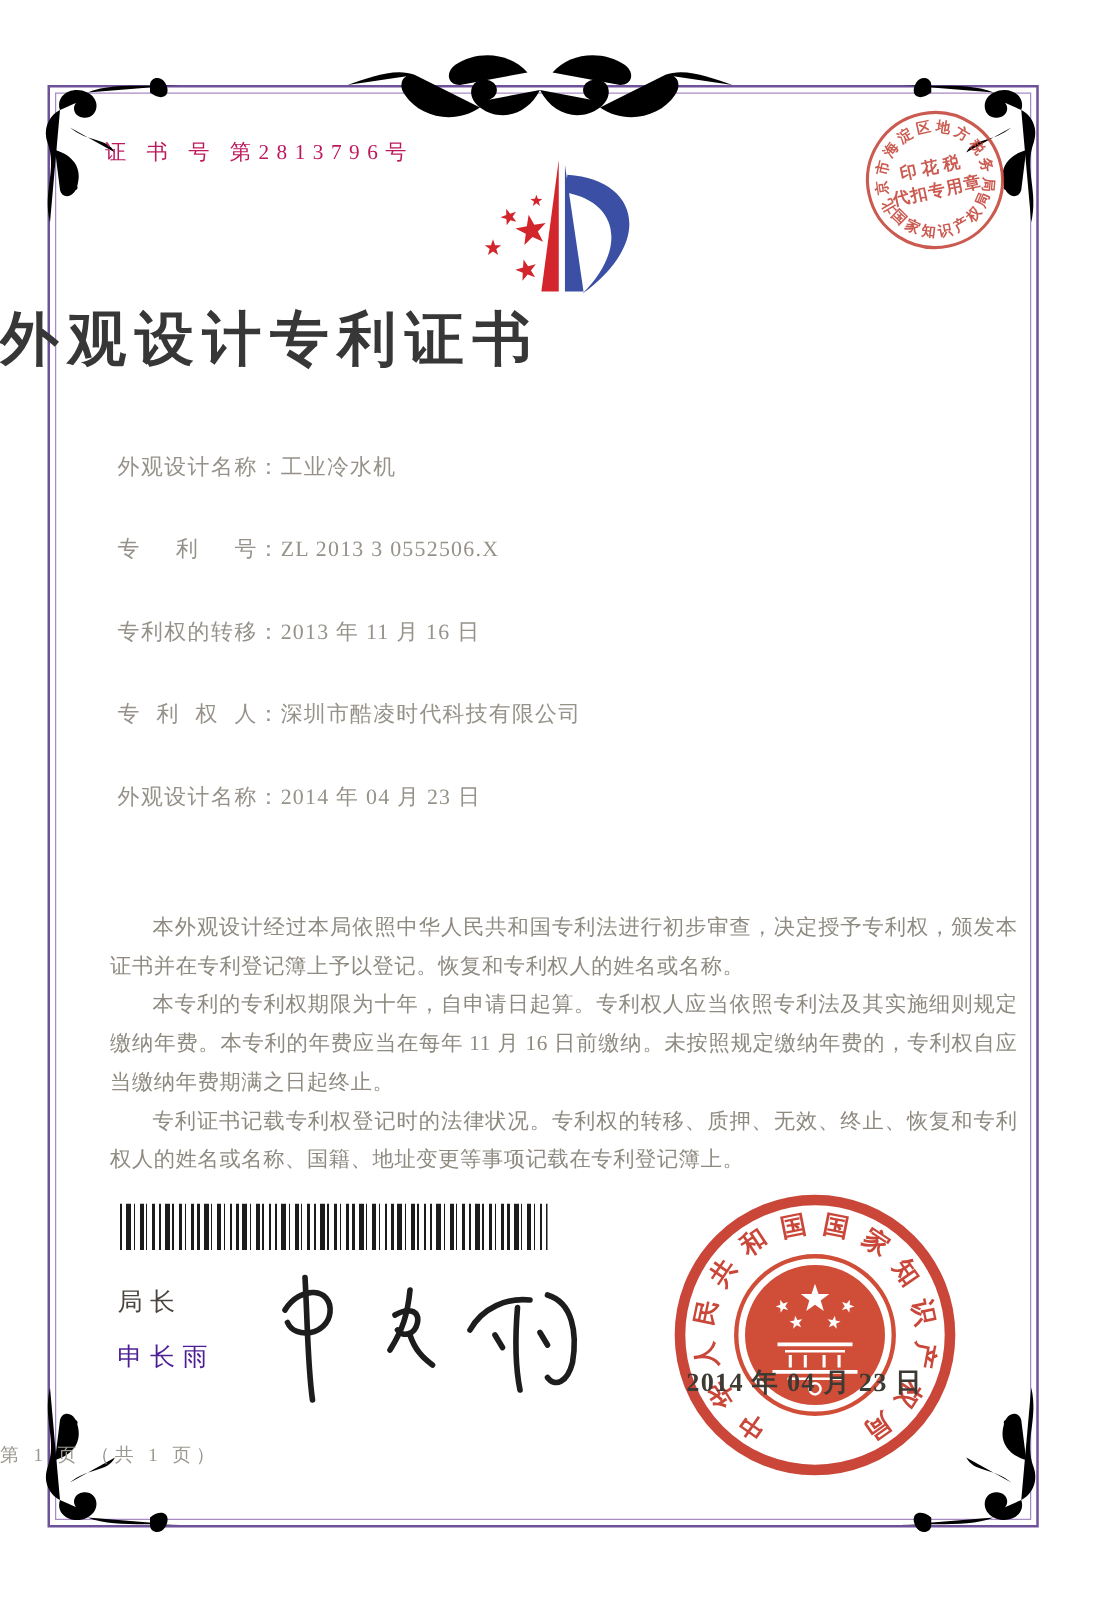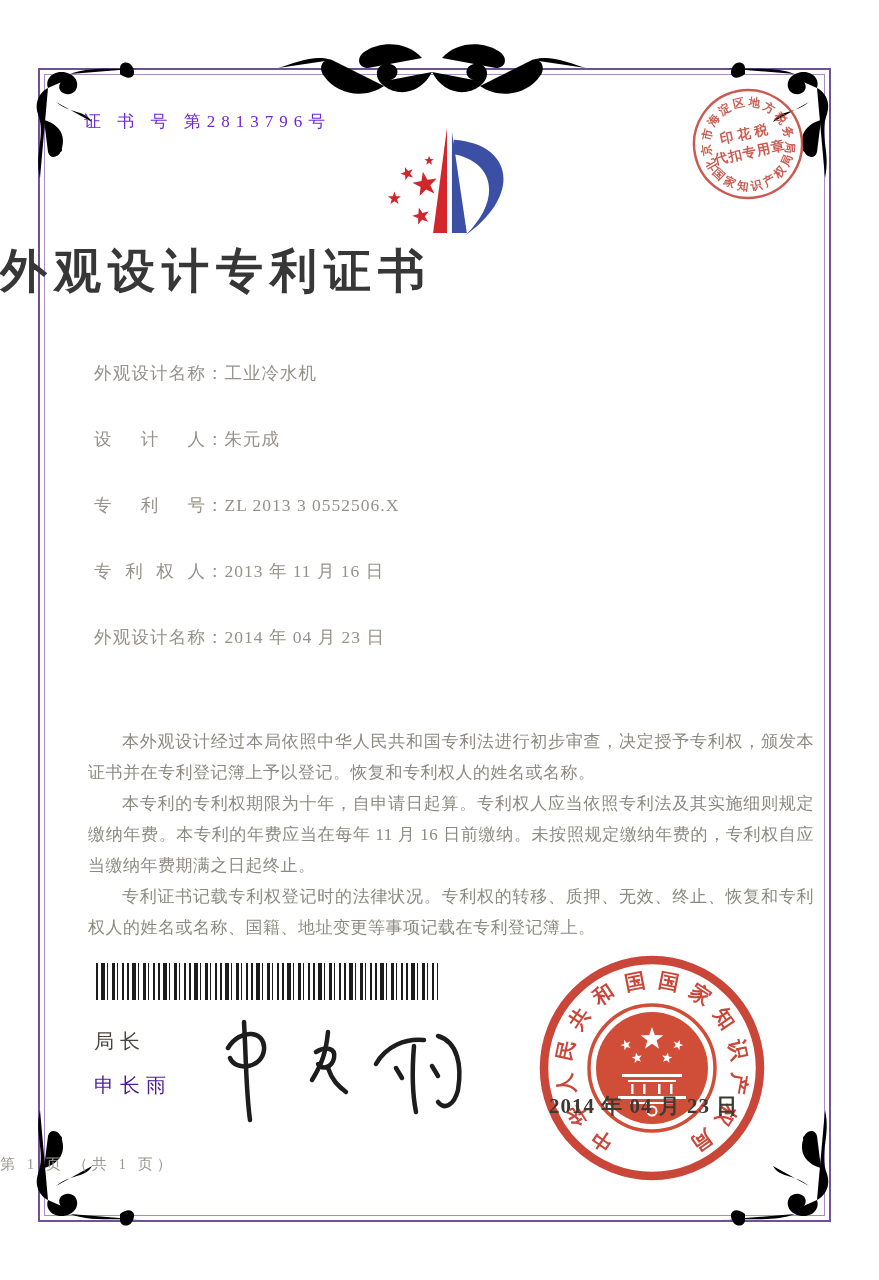--- a/index.html
+++ b/index.html
@@ -10,21 +10,21 @@
   .frame{position:absolute;left:38px;top:68px;width:789px;height:1150px;
          border:2.5px solid #6f5199;}
   .frame-inner{position:absolute;left:4px;top:4px;right:4px;bottom:4px;
          border:1px solid #a78cc4;}
 
   .ornament{position:absolute;pointer-events:none;}
   .fl-tl{transform:scaleY(-1);}
   .fl-br{transform:scaleX(-1);}
   .fl-tr{transform:scale(-1,-1);}
 
-  .cert-no{position:absolute;left:84px;top:110px;font-size:17px;color:#6d28d9;
+  .cert-no{position:absolute;left:84px;top:110px;font-size:17px;color:#be185d;
            letter-spacing:6px;}
 
   .logo{position:absolute;left:350px;top:122px;}
 
   .title{position:absolute;left:0;top:240px;width:100%;
          font-size:47px;font-weight:700;letter-spacing:7px;color:#373737;}
 
   .fields{position:absolute;left:94px;top:360px;width:640px;
           display:flex;flex-direction:column;gap:40px;}
   .frow{font-size:17.5px;color:#96928a;letter-spacing:1px;white-space:nowrap;line-height:26px;}
@@ -124,27 +124,27 @@
     <polygon fill="#d2262c" points="68.67,86.31 72.29,91.64 78.55,90.10 74.60,95.19 77.99,100.66 71.93,98.48 67.77,103.40 67.98,96.96 62.01,94.53 68.20,92.73"></polygon>
   </svg>
 
   <div class="title">外观设计专利证书</div>
 
   <div class="fields">
     <div class="frow">
       <span class="flabel">外观设计名称</span><span>：</span><span>工业冷水机</span>
     </div>
     <div class="frow">
-      <span class="flabel">设计人</span><span>：</span><span>朱元成</span>
-    </div>
-    <div class="frow">
       <span class="flabel">专利号</span><span>：</span><span>ZL 2013 3 0552506.X</span>
     </div>
     <div class="frow">
-      <span class="flabel">专利权人</span><span>：</span><span>2013 年 11 月 16 日</span>
+      <span class="flabel">专利权的转移</span><span>：</span><span>2013 年 11 月 16 日</span>
+    </div>
+    <div class="frow">
+      <span class="flabel">专利权人</span><span>：</span><span>深圳市酷凌时代科技有限公司</span>
     </div>
     <div class="frow">
       <span class="flabel">外观设计名称</span><span>：</span><span>2014 年 04 月 23 日</span>
     </div>
   </div>
 
   <div class="paras">
     <p>本外观设计经过本局依照中华人民共和国专利法进行初步审查，决定授予专利权，颁发本证书并在专利登记簿上予以登记。恢复和专利权人的姓名或名称。</p>
     <p>本专利的专利权期限为十年，自申请日起算。专利权人应当依照专利法及其实施细则规定缴纳年费。本专利的年费应当在每年 11 月 16 日前缴纳。未按照规定缴纳年费的，专利权自应当缴纳年费期满之日起终止。</p>
     <p>专利证书记载专利权登记时的法律状况。专利权的转移、质押、无效、终止、恢复和专利权人的姓名或名称、国籍、地址变更等事项记载在专利登记簿上。</p>

